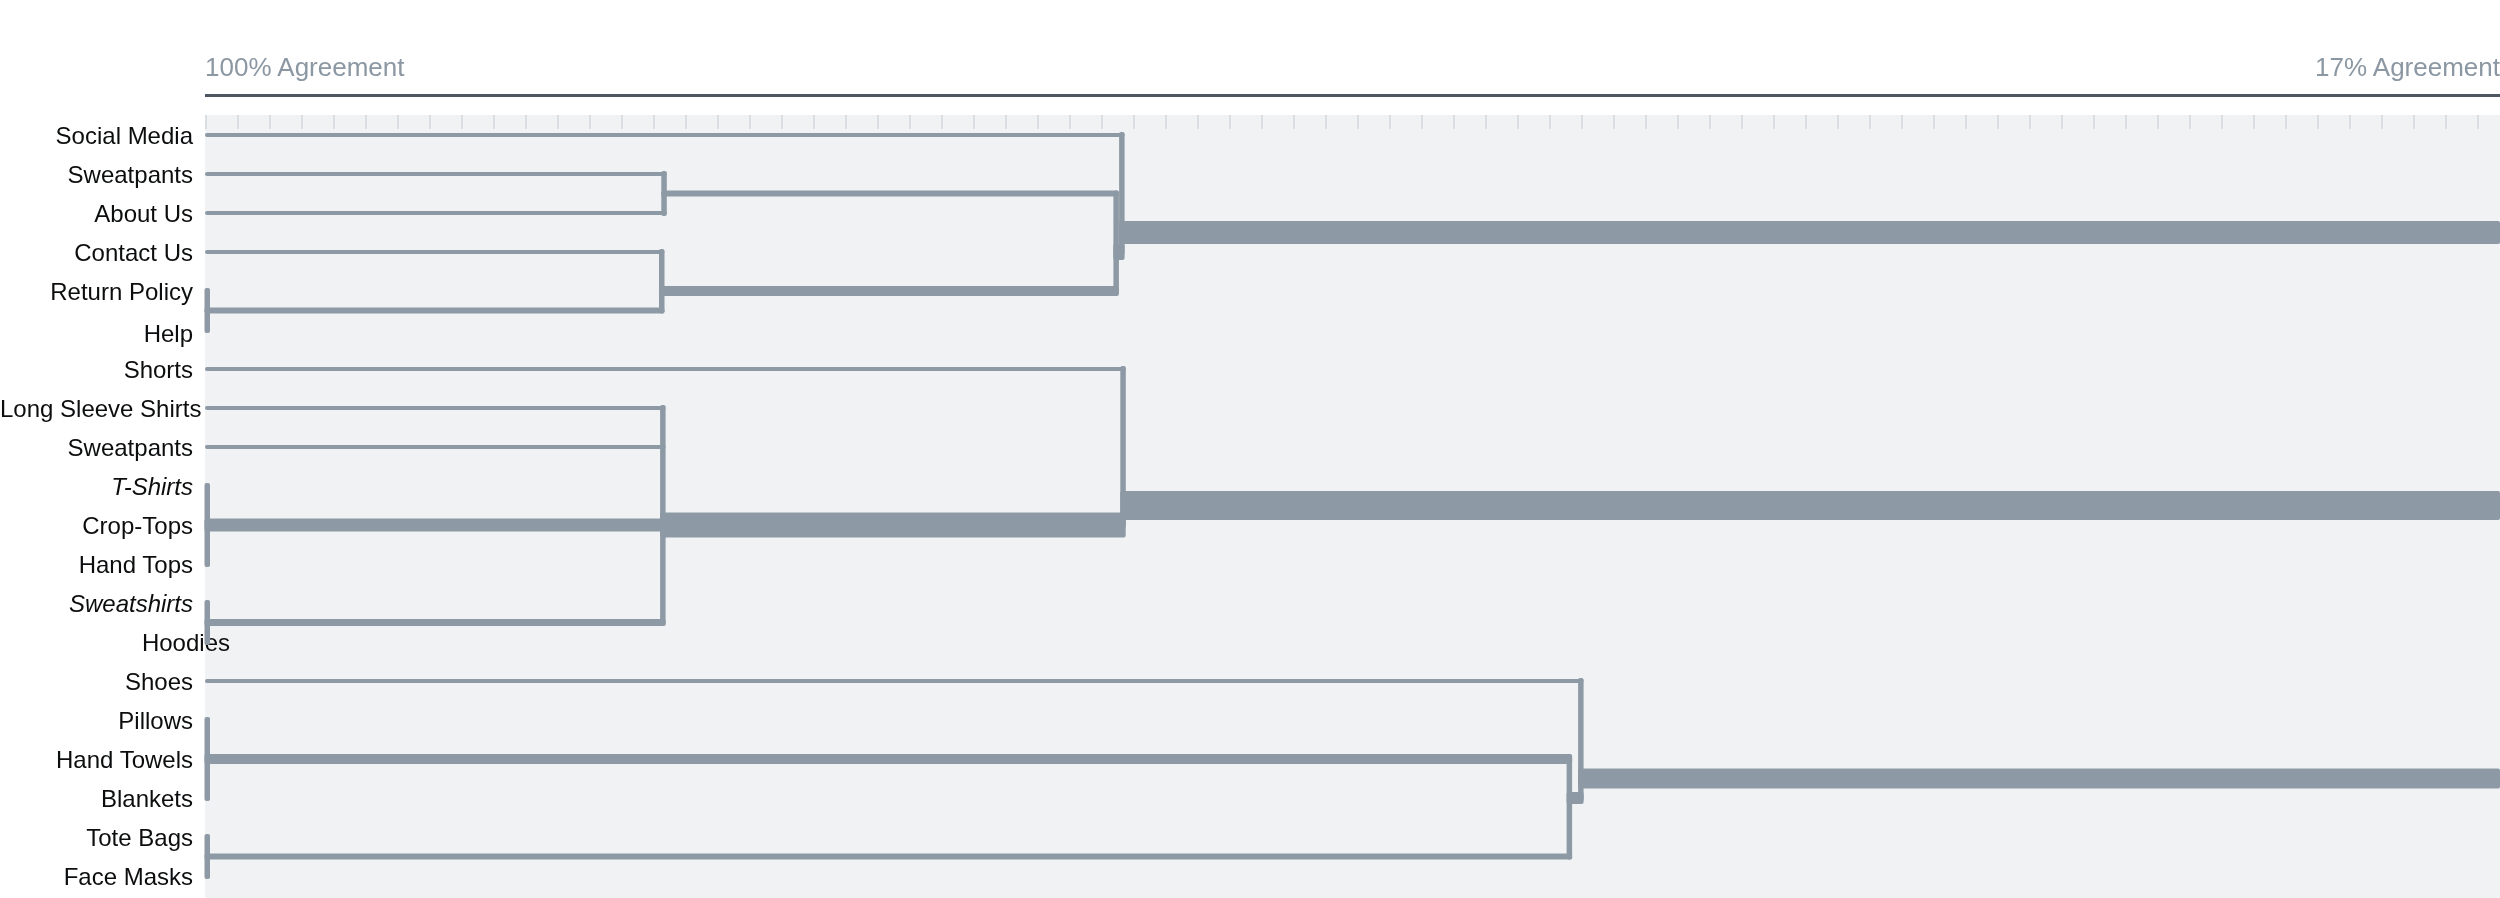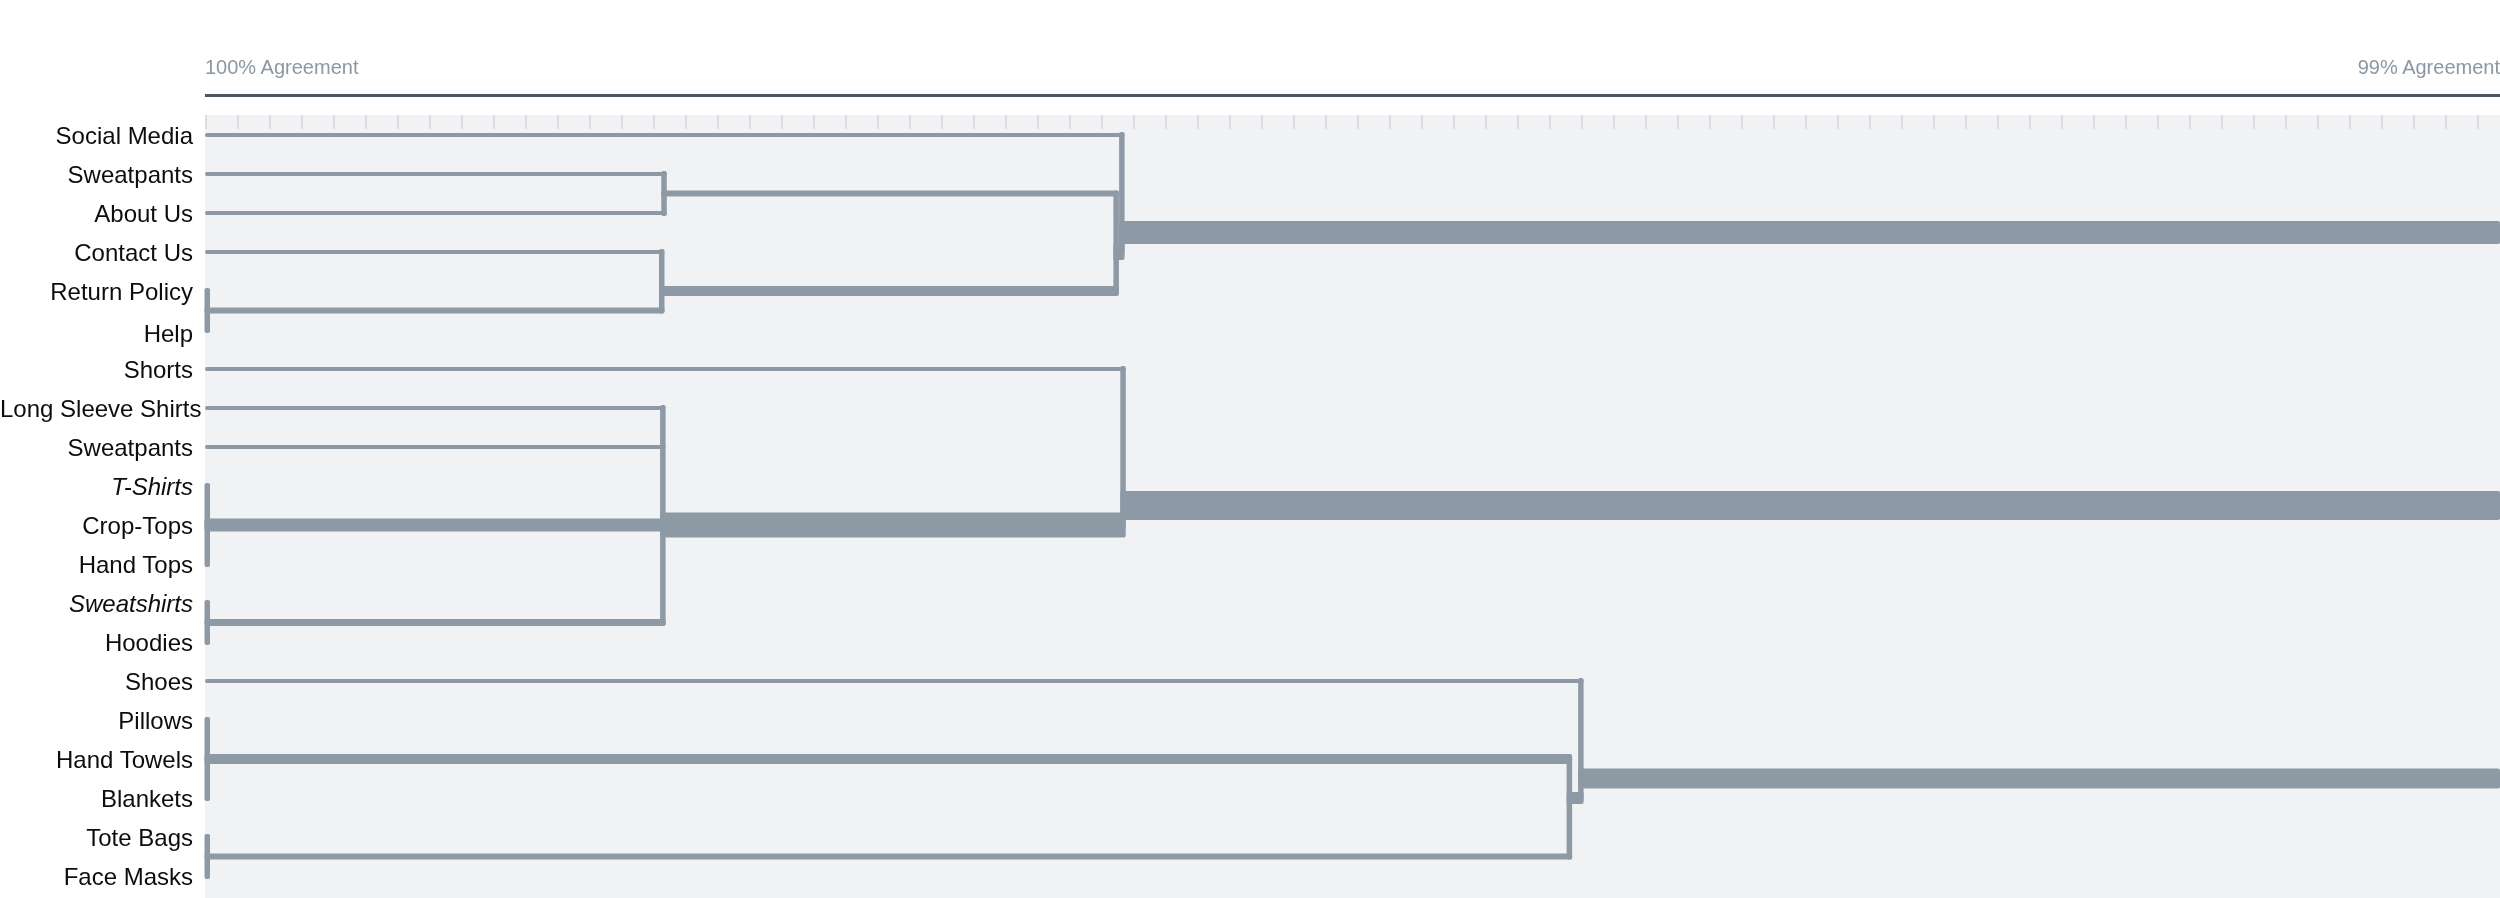--- a/index.html
+++ b/index.html
@@ -2,21 +2,21 @@
 <html><head>
 <meta charset="utf-8">
 <title>Dendrogram</title>
 <style>
   html,body{margin:0;padding:0;background:#ffffff;}
   .screen{
     position:relative;width:2500px;height:898px;overflow:hidden;
     background:#ffffff;font-family:"Liberation Sans", sans-serif;
   }
   .axis-label{
-    position:absolute;top:52px;font-size:20px;line-height:30px;
+    position:absolute;top:52px;font-size:26px;line-height:30px;
     color:#8b97a2;white-space:nowrap;
   }
   .axis-label.left{left:205px;}
   .axis-label.right{right:0px;text-align:right;}
   .axis-line{
     position:absolute;left:205px;top:94px;width:2295px;height:3px;
     background:#4d5761;
   }
   .plot-area{
     position:absolute;left:205px;top:115px;width:2295px;height:783px;
@@ -35,21 +35,21 @@
   }
   #dendro{position:absolute;left:0;top:0;}
 </style>
 </head>
 <body>
 
 <div class="screen">
 
   <div class="axis-label left">100% Agreement</div>
 
-  <div class="axis-label right">99% Agreement</div>
+  <div class="axis-label right">17% Agreement</div>
 
   <div class="axis-line"></div>
 
   <div class="plot-area">
     <div class="tick-strip"></div>
   </div>
 
   <div id="labels">
       <div class="row-label" style="top: 115.5px;">Social Media</div>
       <div class="row-label" style="top: 154.5px;">Sweatpants</div>
@@ -57,21 +57,21 @@
       <div class="row-label" style="top: 232.5px;">Contact Us</div>
       <div class="row-label" style="top: 271.5px;">Return Policy</div>
       <div class="row-label" style="top: 314px;">Help</div>
       <div class="row-label" style="top: 349.5px;">Shorts</div>
       <div class="row-label" style="top: 388.5px;">Long Sleeve Shirts</div>
       <div class="row-label" style="top: 427.5px;">Sweatpants</div>
       <div class="row-label" style="top: 466.5px; font-style: italic;">T-Shirts</div>
       <div class="row-label" style="top: 505.5px;">Crop-Tops</div>
       <div class="row-label" style="top: 544.5px;">Hand Tops</div>
       <div class="row-label" style="top: 583.5px; font-style: italic;">Sweatshirts</div>
-      <div class="row-label" style="top: 622.5px;">Hoodies</div>
+      <div class="row-label" style="top: 622.5px; margin-left: 37px;">Hoodies</div>
       <div class="row-label" style="top: 661.5px;">Shoes</div>
       <div class="row-label" style="top: 700.5px;">Pillows</div>
       <div class="row-label" style="top: 739.5px;">Hand Towels</div>
       <div class="row-label" style="top: 778.5px;">Blankets</div>
       <div class="row-label" style="top: 817.5px;">Tote Bags</div>
       <div class="row-label" style="top: 856.5px;">Face Masks</div>
     </div>
 
   <svg id="dendro" width="2500" height="898" viewBox="0 0 2500 898">
       <rect x="205" y="133.0" width="919.6" height="4" rx="2" fill="#8d99a4"></rect>

